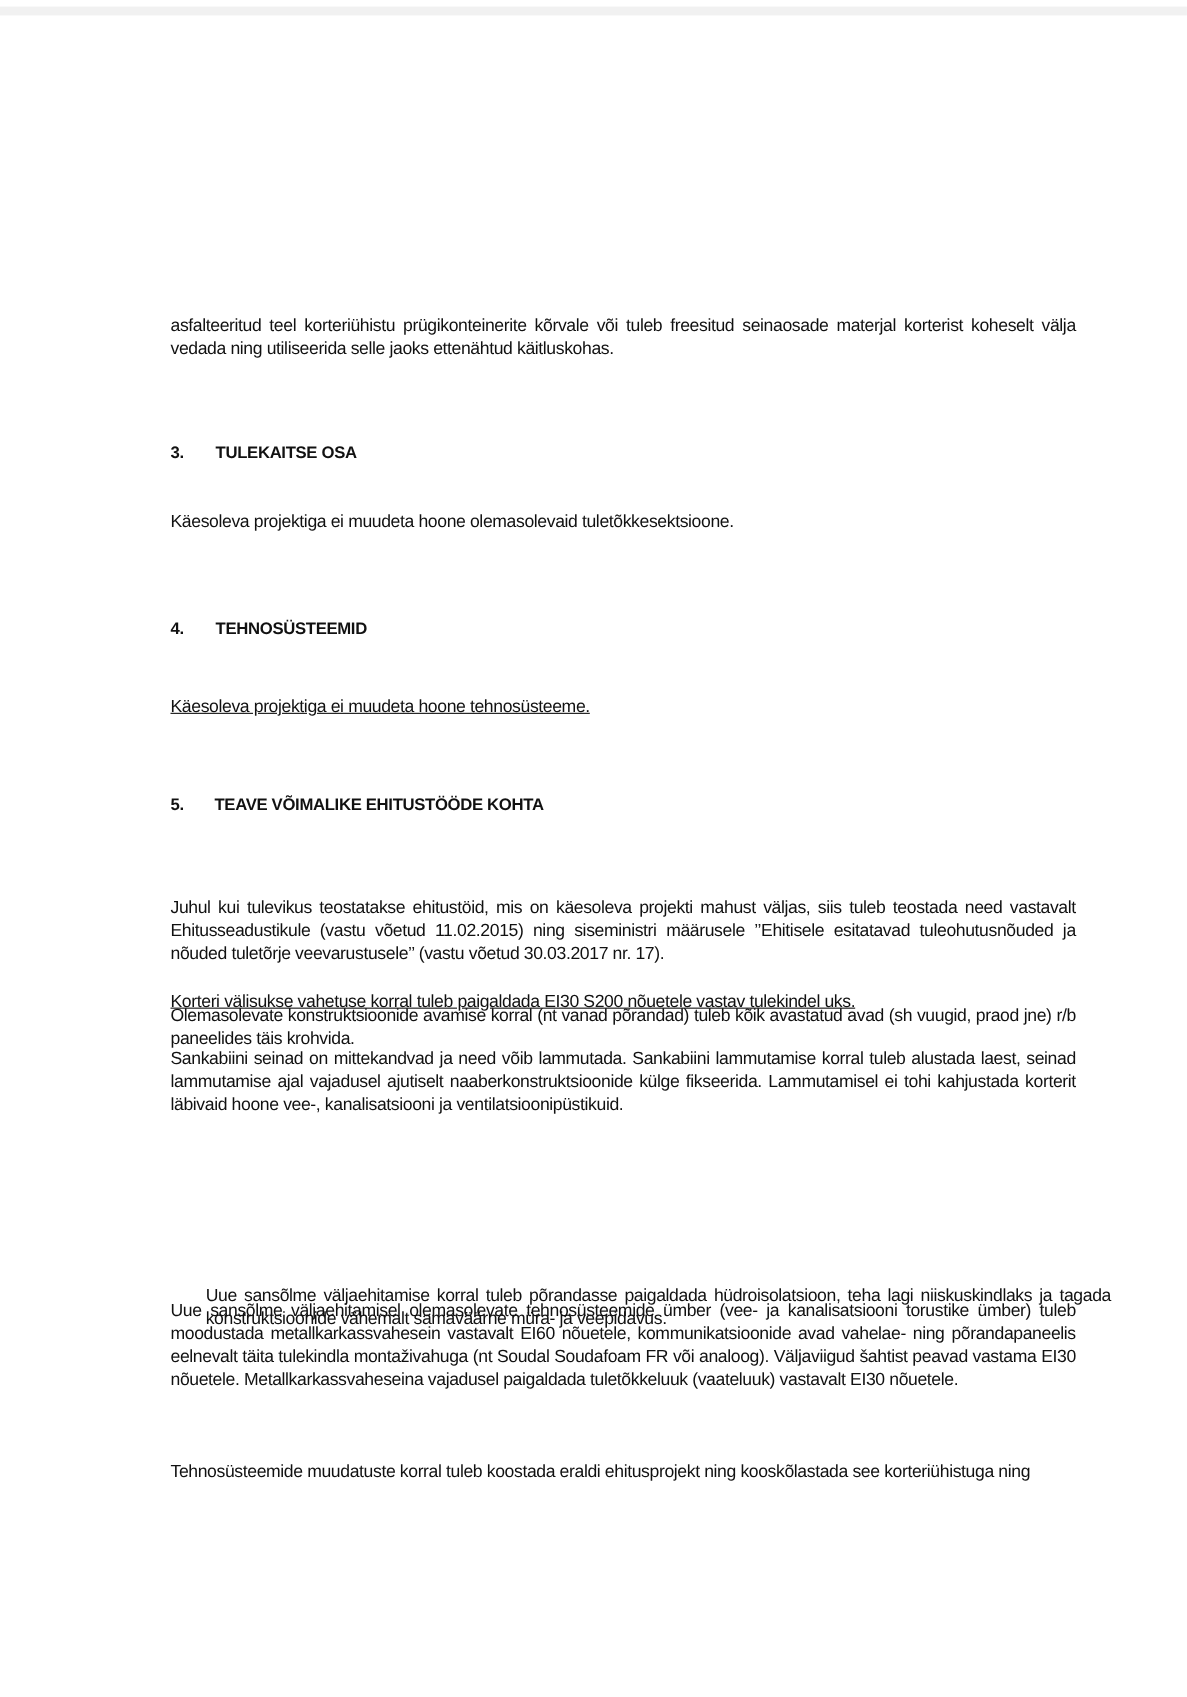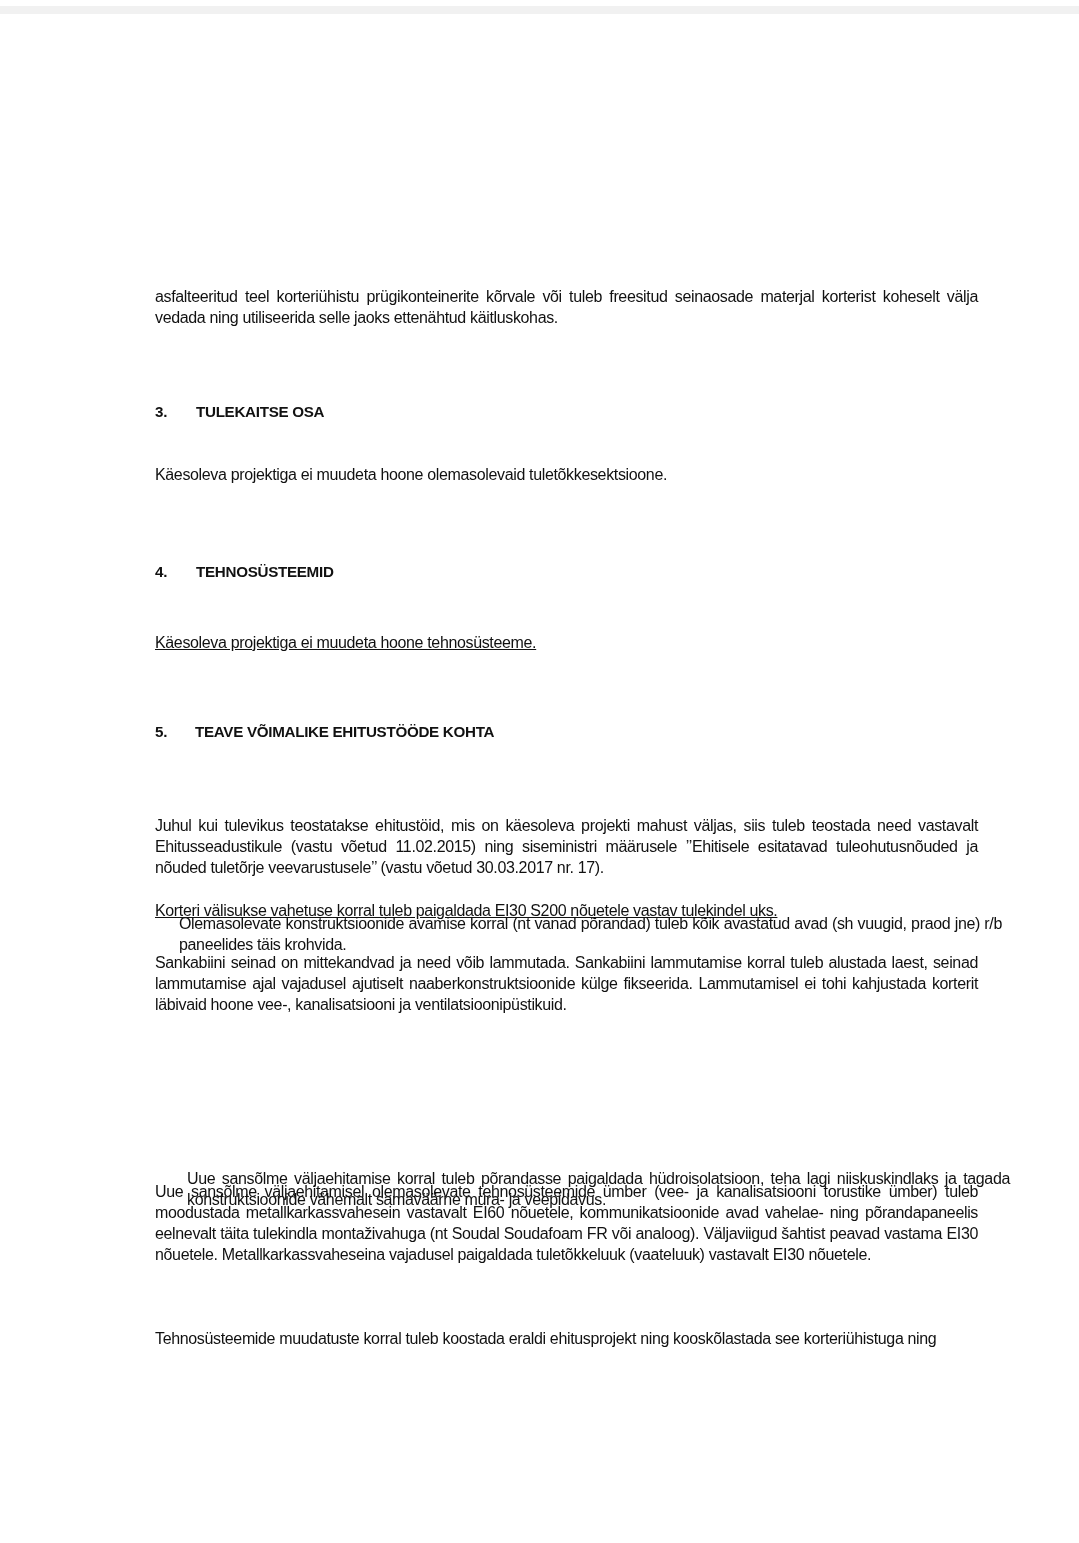--- a/index.html
+++ b/index.html
@@ -73,19 +73,19 @@
     <span>TEHNOSÜSTEEMID</span>
   </h2>
   <p class="para" style="top:632px;text-decoration:underline;">Käesoleva projektiga ei muudeta hoone tehnosüsteeme.</p>
 
   <h2 class="heading h5" style="top:721px;">
     <span class="num">5.</span>
     <span>TEAVE VÕIMALIKE EHITUSTÖÖDE KOHTA</span>
   </h2>
   <p class="para" style="top:767px;margin-top:48px;">Juhul kui tulevikus teostatakse ehitustöid, mis on käesoleva projekti mahust väljas, siis tuleb teostada need vastavalt Ehitusseadustikule (vastu võetud 11.02.2015) ning siseministri määrusele ’’Ehitisele esitatavad tuleohutusnõuded ja nõuded tuletõrje veevarustusele’’ (vastu võetud 30.03.2017 nr. 17).</p>
   <p class="para" style="top:900px;text-decoration:underline;">Korteri välisukse vahetuse korral tuleb paigaldada EI30 S200 nõuetele vastav tulekindel uks.</p>
-  <p class="para" style="top:913px;margin-left:24px;">Olemasolevate konstruktsioonide avamise korral (nt vanad põrandad) tuleb kõik avastatud avad (sh vuugid, praod jne) r/b paneelides täis krohvida.</p>
+  <p class="para" style="top:913px;">Olemasolevate konstruktsioonide avamise korral (nt vanad põrandad) tuleb kõik avastatud avad (sh vuugid, praod jne) r/b paneelides täis krohvida.</p>
   <p class="para" style="top:952px;">Sankabiini seinad on mittekandvad ja need võib lammutada. Sankabiini lammutamise korral tuleb alustada laest, seinad lammutamise ajal vajadusel ajutiselt naaberkonstruktsioonide külge fikseerida. Lammutamisel ei tohi kahjustada korterit läbivaid hoone vee-, kanalisatsiooni ja ventilatsioonipüstikuid.</p>
   <p class="para" style="top:1168px;margin-left:32px;">Uue sansõlme väljaehitamise korral tuleb põrandasse paigaldada hüdroisolatsioon, teha lagi niiskuskindlaks ja tagada konstruktsioonide vähemalt samaväärne müra- ja veepidavus.</p>
   <p class="para" style="top:1181px;">Uue sansõlme väljaehitamisel olemasolevate tehnosüsteemide ümber (vee- ja kanalisatsiooni torustike ümber) tuleb moodustada metallkarkassvahesein vastavalt EI60 nõuetele, kommunikatsioonide avad vahelae- ning põrandapaneelis eelnevalt täita tulekindla montaživahuga (nt Soudal Soudafoam FR või analoog). Väljaviigud šahtist peavad vastama EI30 nõuetele. Metallkarkassvaheseina vajadusel paigaldada tuletõkkeluuk (vaateluuk) vastavalt EI30 nõuetele.</p>
   <p class="para" style="top:1328px;">Tehnosüsteemide muudatuste korral tuleb koostada eraldi ehitusprojekt ning kooskõlastada see korteriühistuga ning</p>
 
 </div>
 
 </body></html>

